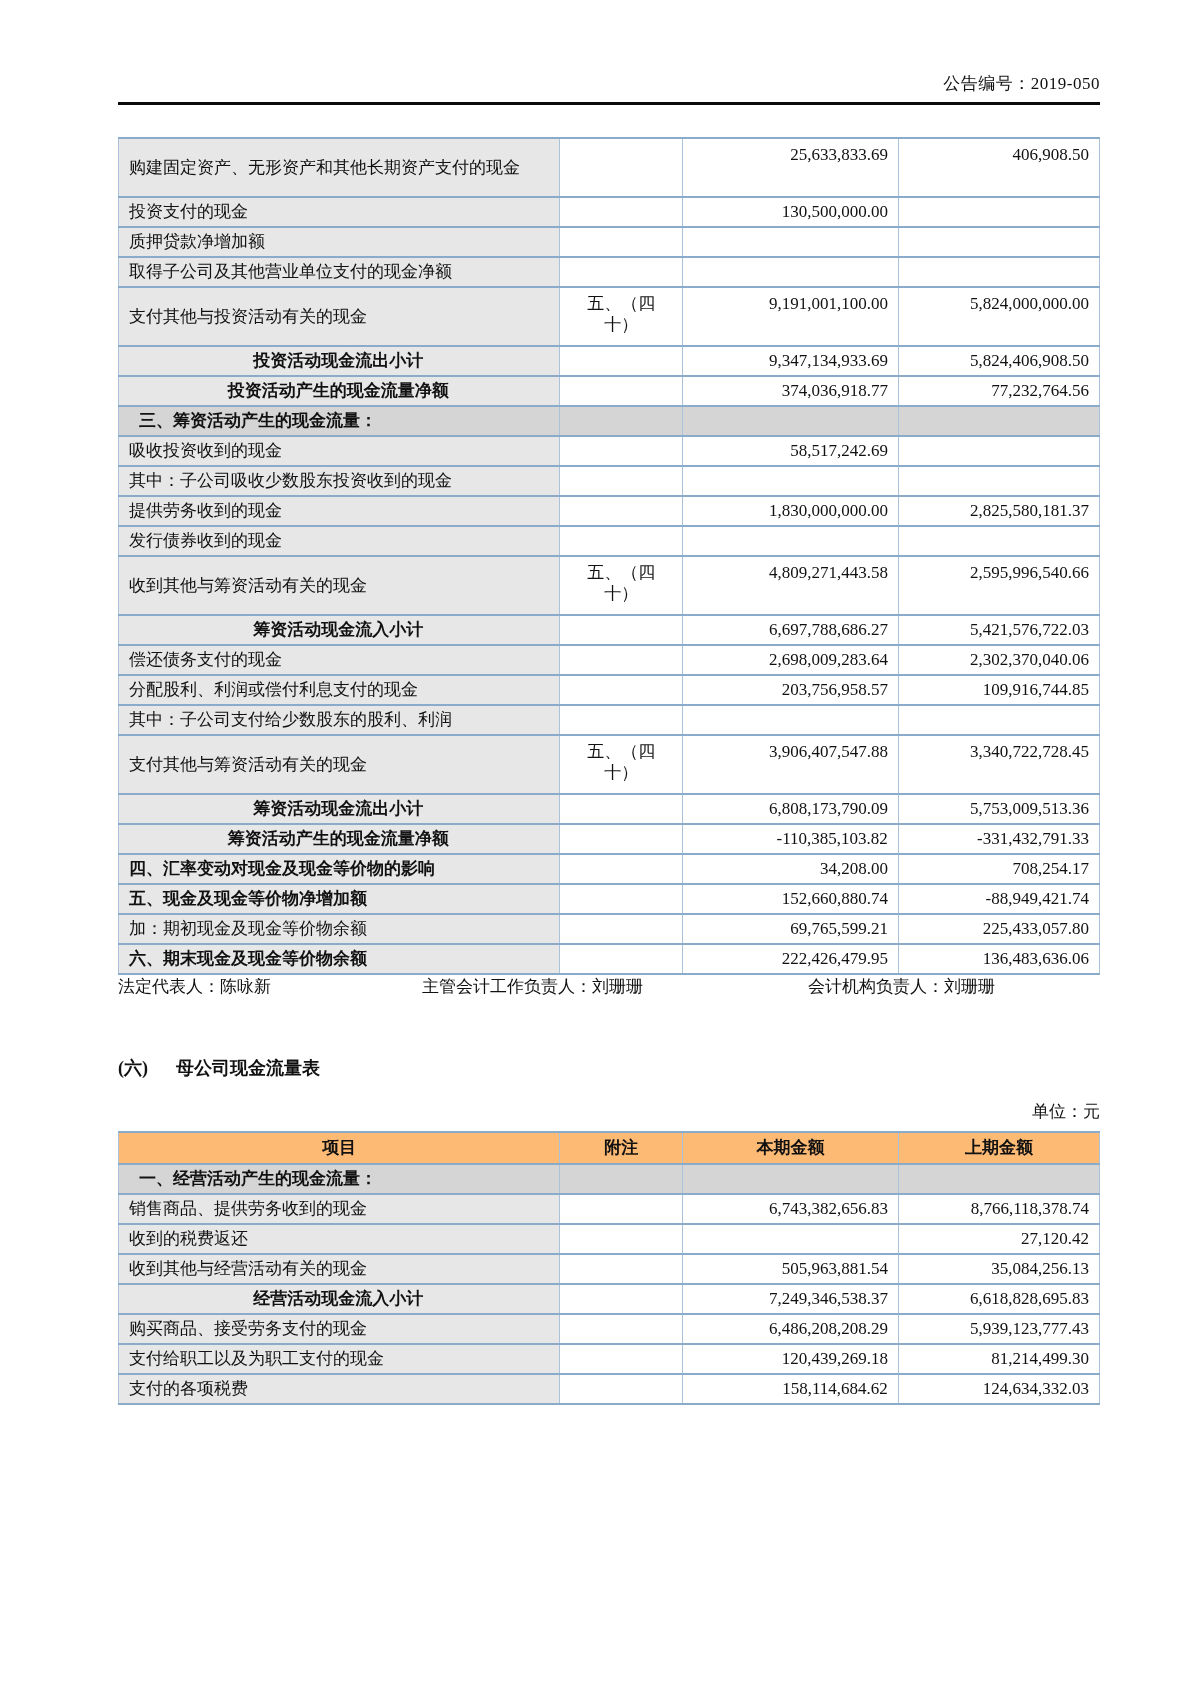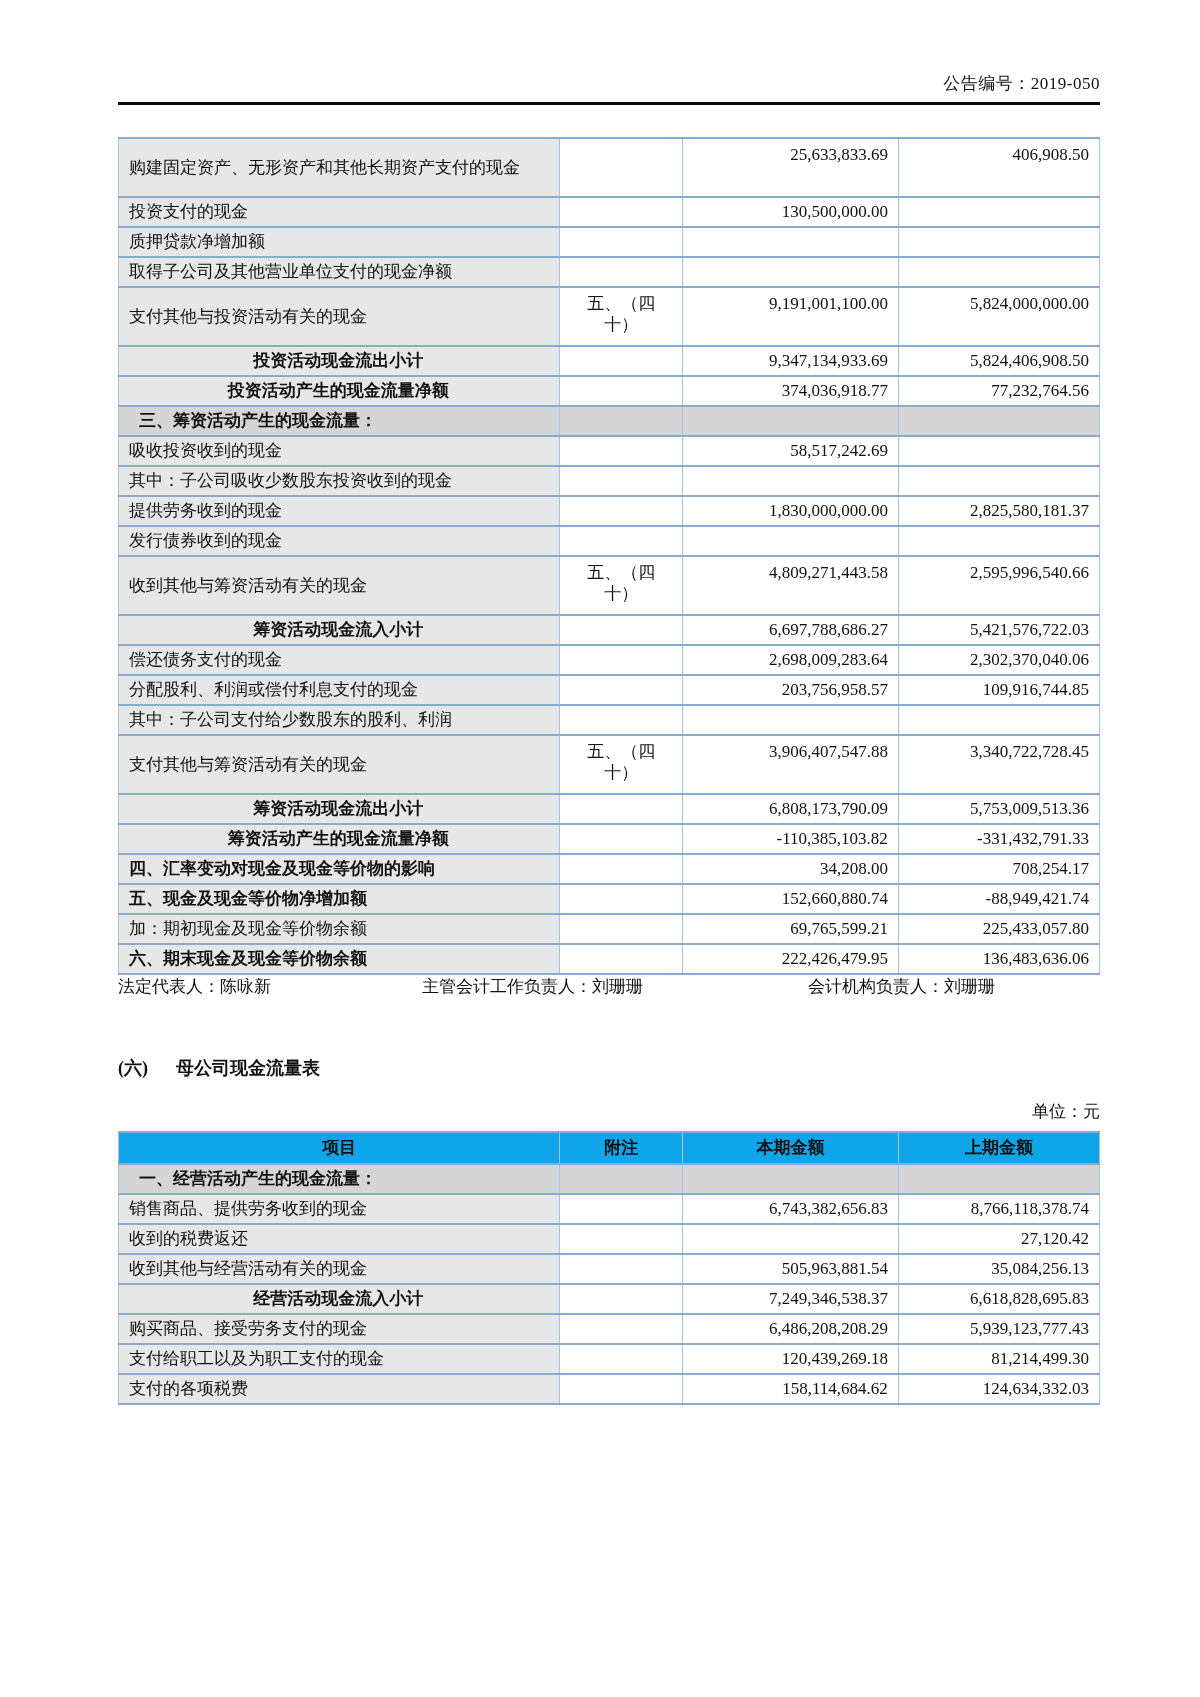--- a/index.html
+++ b/index.html
@@ -43,21 +43,21 @@
     border-left: 1px solid #aac3da;
     border-right: 1px solid #aac3da;
     border-top: 2px solid #8aabc9;
     border-bottom: 2px solid #8aabc9;
     height: 30px;
     vertical-align: middle;
     line-height: 1.25;
     overflow: hidden;
   }
   th {
-    background: #0ea5e9;
+    background: #fdba74;
     font-weight: bold;
     text-align: center;
     height: 32px;
   }
   .col-item {
     background: #e8e7e7;
     text-align: left;
     padding: 2px 12px 2px 10px;
   }
   .col-note {

